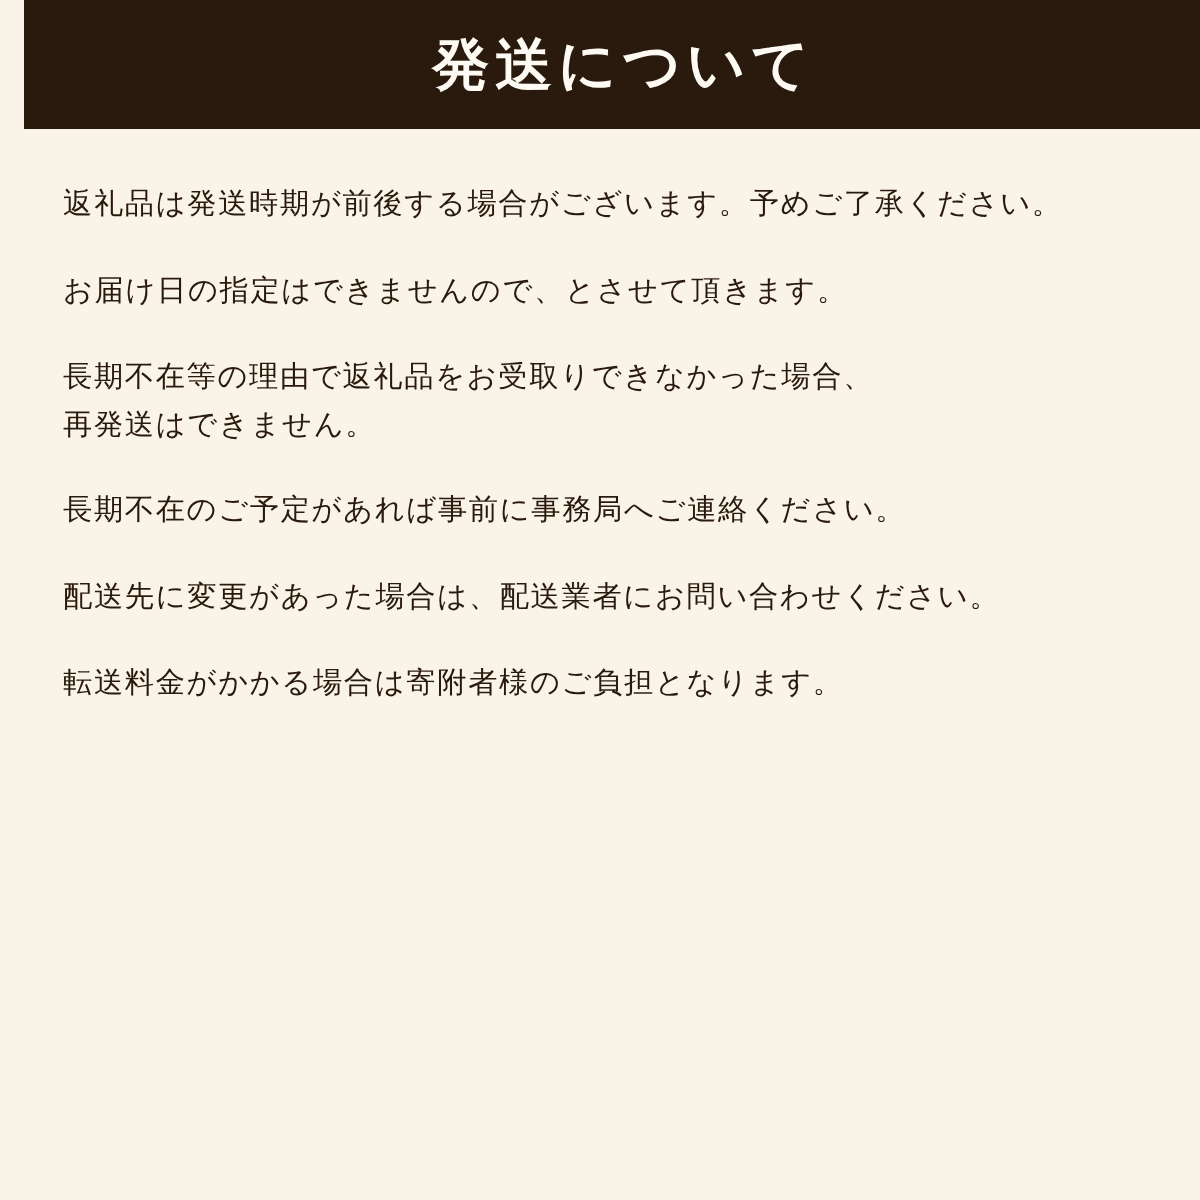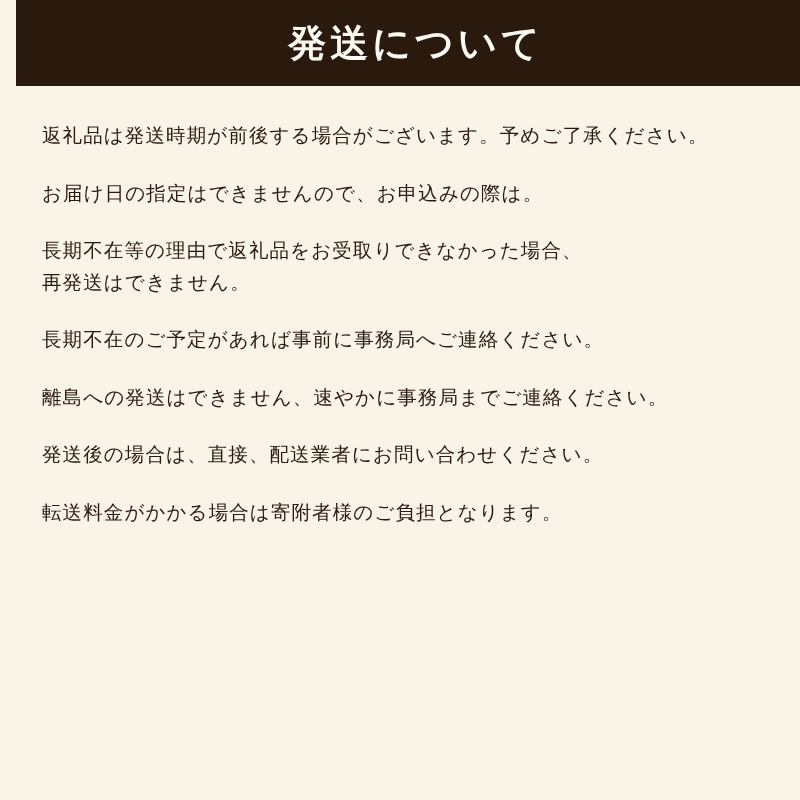--- a/index.html
+++ b/index.html
@@ -64,22 +64,21 @@
 <body>
 
 <div class="page">
 
   <div class="header-bar">
     <div class="header-title">発送について</div>
   </div>
 
   <div class="body-area">
     <p class="para">返礼品は発送時期が前後する場合がございます。予めご了承ください。</p>
-    <p class="para">お届け日の指定はできませんので、お申込みの際は。</p>
+    <p class="para">お届け日の指定はできませんので、とさせて頂きます。</p>
     <p class="para">長期不在等の理由で返礼品をお受取りできなかった場合、
 再発送はできません。</p>
     <p class="para">長期不在のご予定があれば事前に事務局へご連絡ください。</p>
-    <p class="para">離島への発送はできません、速やかに事務局までご連絡ください。</p>
-    <p class="para">発送後の場合は、直接、配送業者にお問い合わせください。</p>
+    <p class="para">配送先に変更があった場合は、配送業者にお問い合わせください。</p>
     <p class="para">転送料金がかかる場合は寄附者様のご負担となります。</p>
   </div>
 
 </div>
 
 </body></html>

